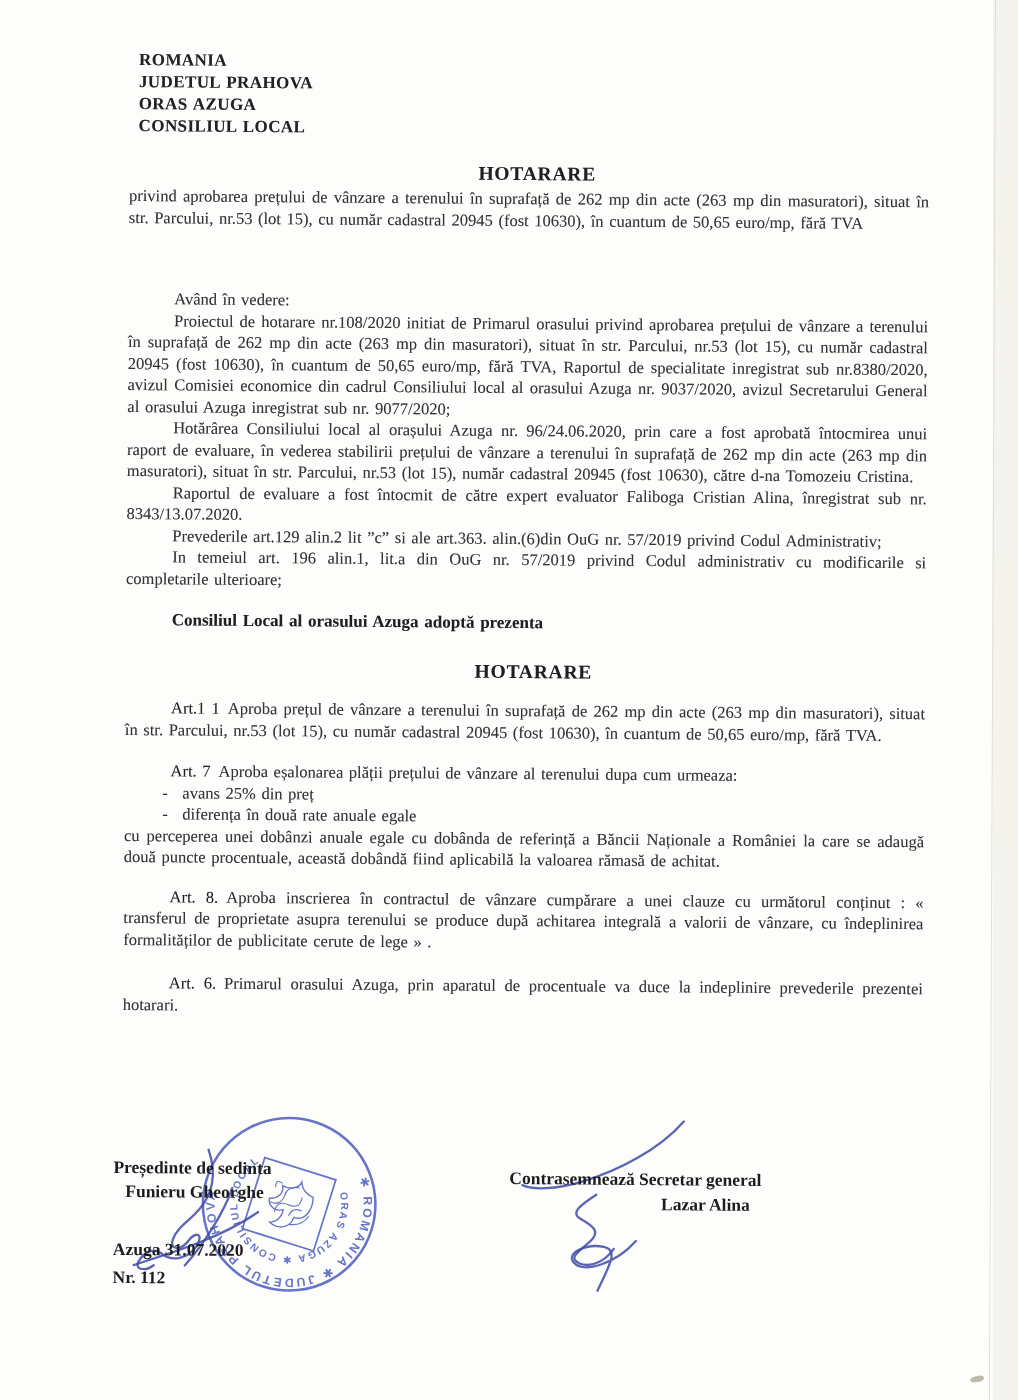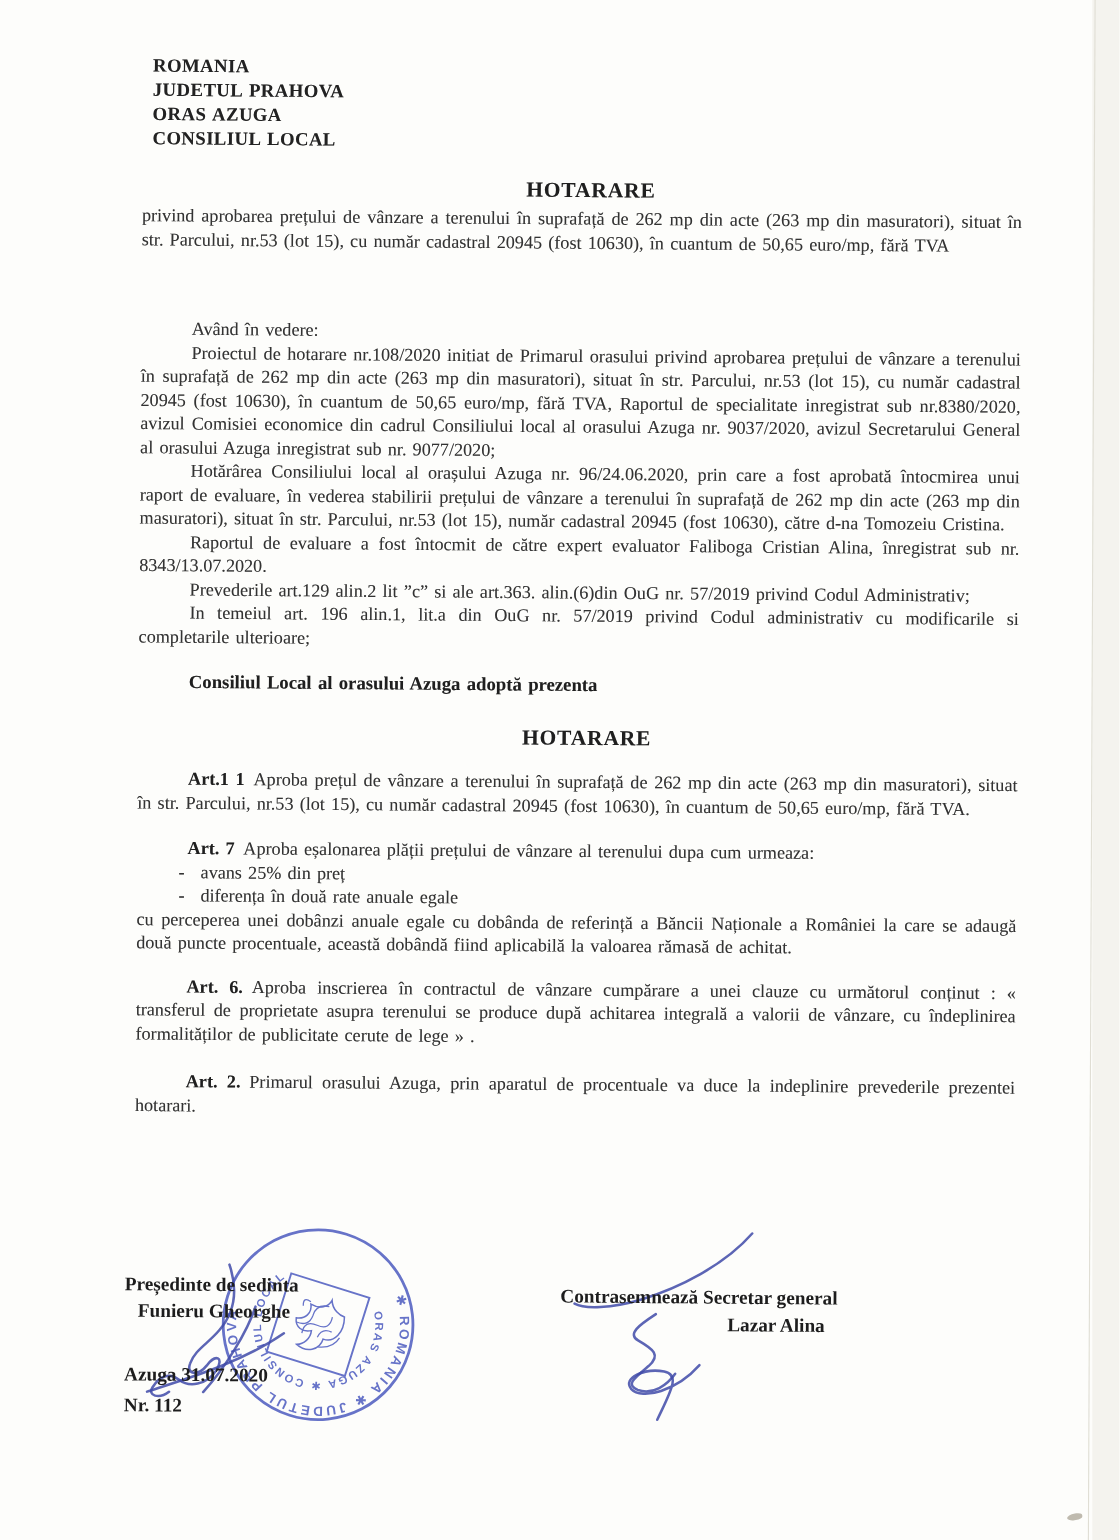--- a/index.html
+++ b/index.html
@@ -29,21 +29,21 @@
   .title2 { margin-top:26px; }
   .para { margin:0; text-align:justify; }
   .indent { text-indent:46px; }
   .subject { margin-top:2px; }
   .having { margin-top:60px; }
   .adoption { margin-top:20px; text-indent:46px; font-weight:bold; color:#1f1f1f; font-size:17px; line-height:22px; text-align:left; }
   .art { margin-top:16px; }
   .art2 { margin-top:20px; }
   .art3 { margin-top:18px; }
   .art4 { margin-top:22px; }
-  .art-label { font-weight:bold; color:#1f1f1f; margin-right:8px; }
+  .art-label { font-weight:normal; color:#1f1f1f; margin-right:8px; }
   .bullet { position:relative; padding-left:58px; }
   .bullet .dash { position:absolute; left:38px; }
 
   .sig-left  { position:absolute; left:118px; top:1158px; font-weight:bold; font-size:17.5px; line-height:24px; color:#1d1d1d; }
   .sig-left .sig-name { padding-left:12px; }
   .sig-right { position:absolute; left:514px; top:1166px; font-weight:bold; font-size:17.5px; line-height:25px; color:#1d1d1d; }
   .sig-right .sig-name { padding-left:152px; }
   .issue { position:absolute; left:118px; top:1238px; font-weight:bold; font-size:17.5px; line-height:28px; color:#1d1d1d; }
 
   .stamp-svg { position:absolute; left:196px; top:1108px; width:196px; height:196px; opacity:.85; }
@@ -90,23 +90,23 @@
 
       <p class="para indent art"><b class="art-label">Art.1 1</b><span>Aproba prețul de vânzare a terenului în suprafață de 262 mp din acte (263 mp din masuratori), situat în str. Parcului, nr.53 (lot 15), cu număr cadastral 20945 (fost 10630), în cuantum de 50,65 euro/mp, fără TVA.</span></p>
 
       <div class="art2">
         <p class="para indent"><b class="art-label">Art. 7</b><span>Aproba eșalonarea plății prețului de vânzare al terenului dupa cum urmeaza:</span></p>
         <div class="bullet"><span class="dash">-</span><span>avans 25% din preț</span></div>
         <div class="bullet"><span class="dash">-</span><span>diferența în două rate anuale egale</span></div>
         <p class="para">cu perceperea unei dobânzi anuale egale cu dobânda de referință a Băncii Naționale a României la care se adaugă două puncte procentuale, această dobândă fiind aplicabilă la valoarea rămasă de achitat.</p>
       </div>
 
-      <p class="para indent art3"><b class="art-label">Art. 6.</b><span>Aproba inscrierea în contractul de vânzare cumpărare a unei clauze cu următorul conținut : « transferul de proprietate asupra terenului se produce după achitarea integrală a valorii de vânzare, cu îndeplinirea formalităților de publicitate cerute de lege » .</span></p>
+      <p class="para indent art3"><b class="art-label">Art. 8.</b><span>Aproba inscrierea în contractul de vânzare cumpărare a unei clauze cu următorul conținut : « transferul de proprietate asupra terenului se produce după achitarea integrală a valorii de vânzare, cu îndeplinirea formalităților de publicitate cerute de lege » .</span></p>
 
-      <p class="para indent art4"><b class="art-label">Art. 2.</b><span>Primarul orasului Azuga, prin aparatul de procentuale va duce la indeplinire prevederile prezentei hotarari.</span></p>
+      <p class="para indent art4"><b class="art-label">Art. 6.</b><span>Primarul orasului Azuga, prin aparatul de procentuale va duce la indeplinire prevederile prezentei hotarari.</span></p>
 
     </div>
 
     <svg class="stamp-svg" viewBox="0 0 200 200">
       <g transform="rotate(152 100 100)">
         <circle class="stamp-stroke" cx="100" cy="100" r="88" stroke-width="2.6"></circle>
         <defs>
           <path id="ringOuter" d="M 24,100 A 76,76 0 1,1 176,100 A 76,76 0 1,1 24,100"></path>
           <path id="ringInner" d="M 47,100 A 53,53 0 1,1 153,100 A 53,53 0 1,1 47,100"></path>
         </defs>

